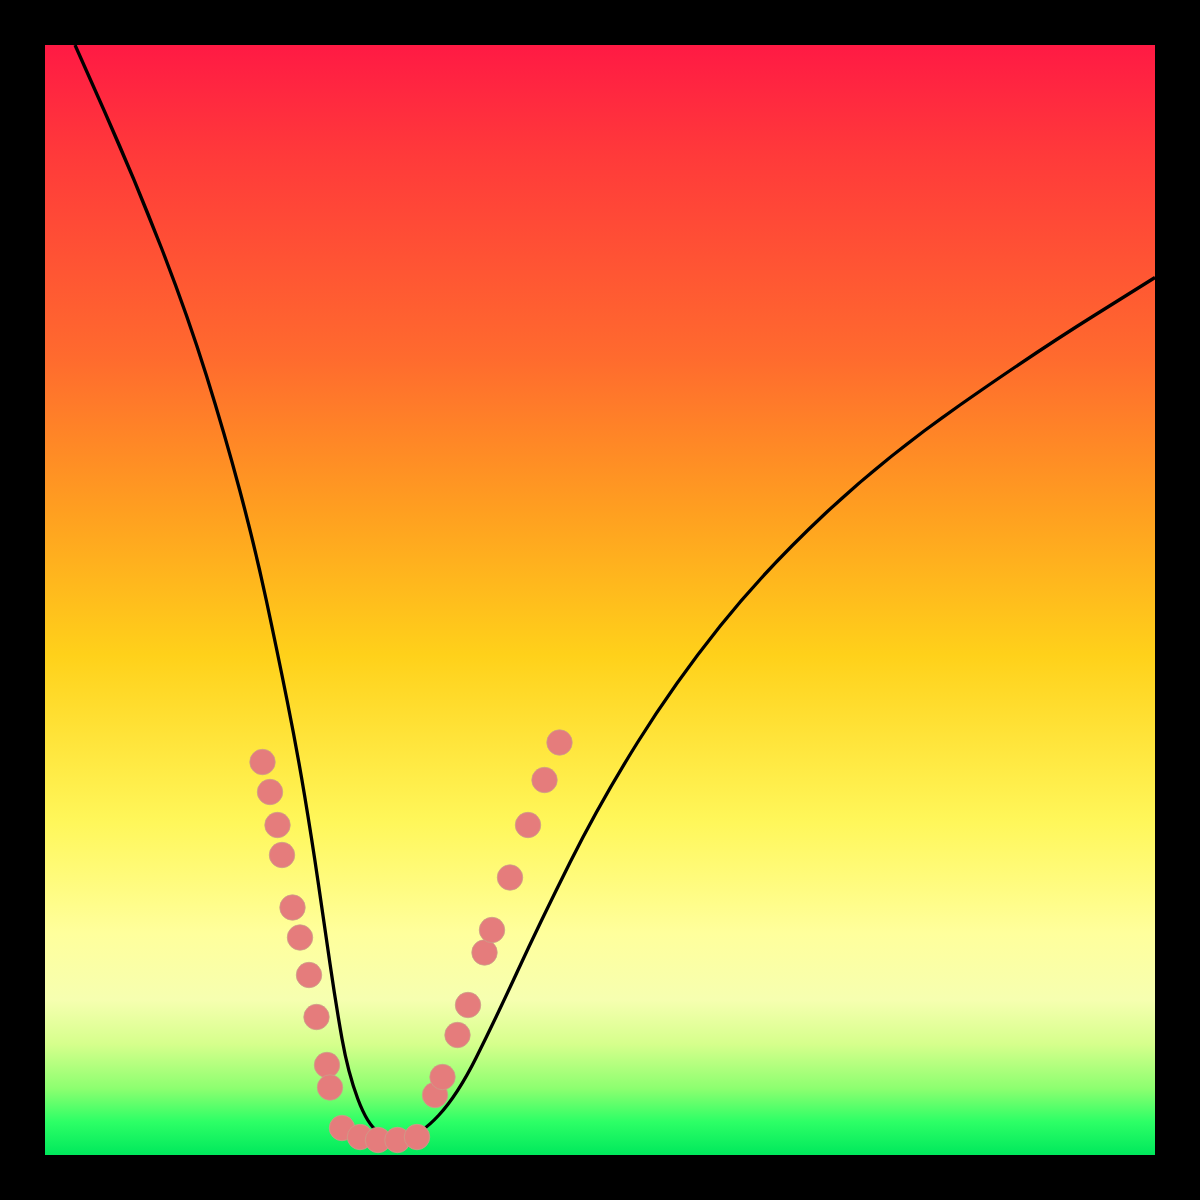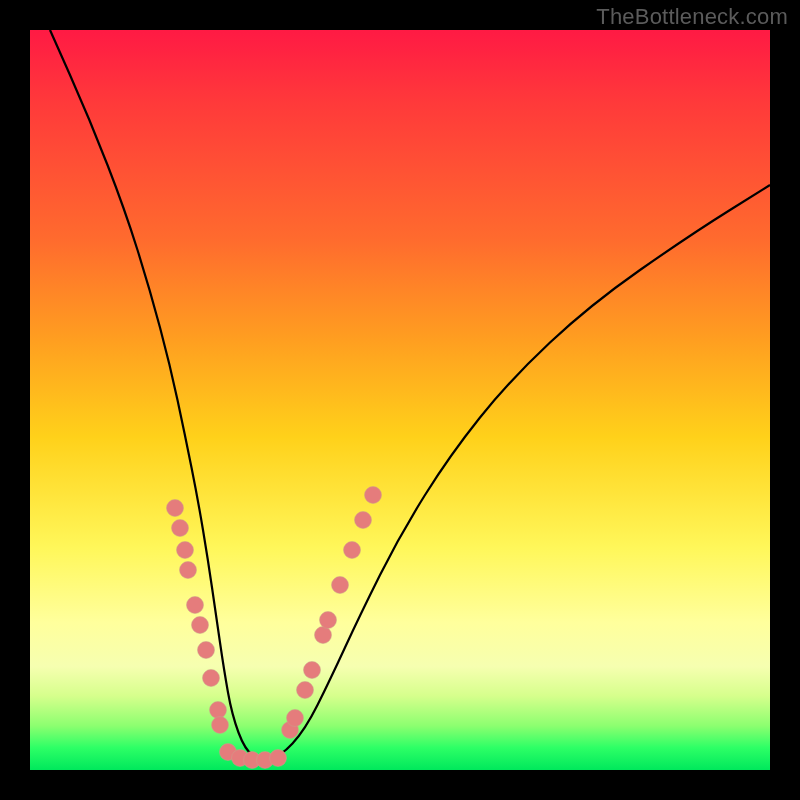--- a/index.html
+++ b/index.html
@@ -95,14 +95,13 @@
           <circle cx="282" cy="640" r="8.5" class="dot"></circle>
           <circle cx="293" cy="605" r="8.5" class="dot"></circle>
           <circle cx="298" cy="590" r="8.5" class="dot"></circle>
           <circle cx="310" cy="555" r="8.5" class="dot"></circle>
           <circle cx="322" cy="520" r="8.5" class="dot"></circle>
           <circle cx="333" cy="490" r="8.5" class="dot"></circle>
           <circle cx="343" cy="465" r="8.5" class="dot"></circle>
         </g>
     </svg>
   </div>
-  <div class="watermark">TheBottleneck.com</div>
 </div>
 
 </body></html>

